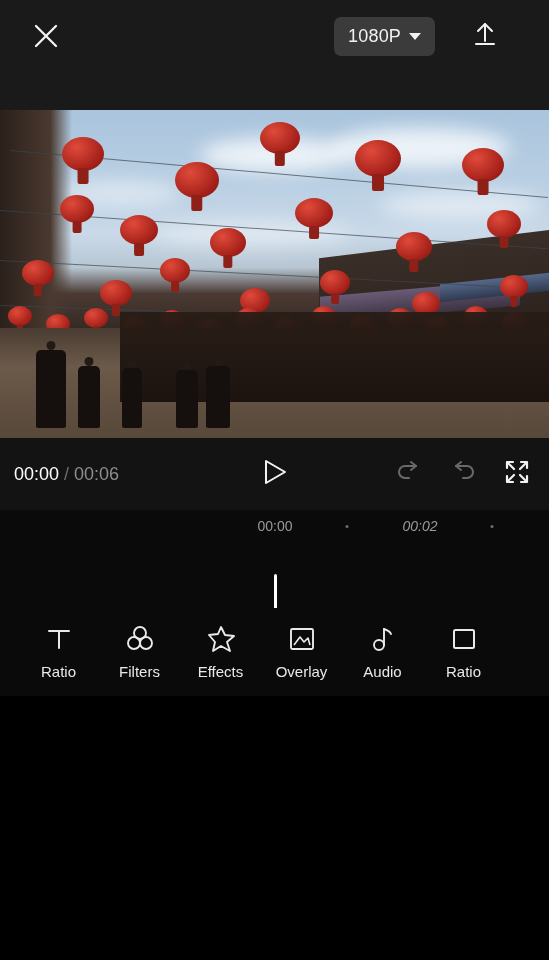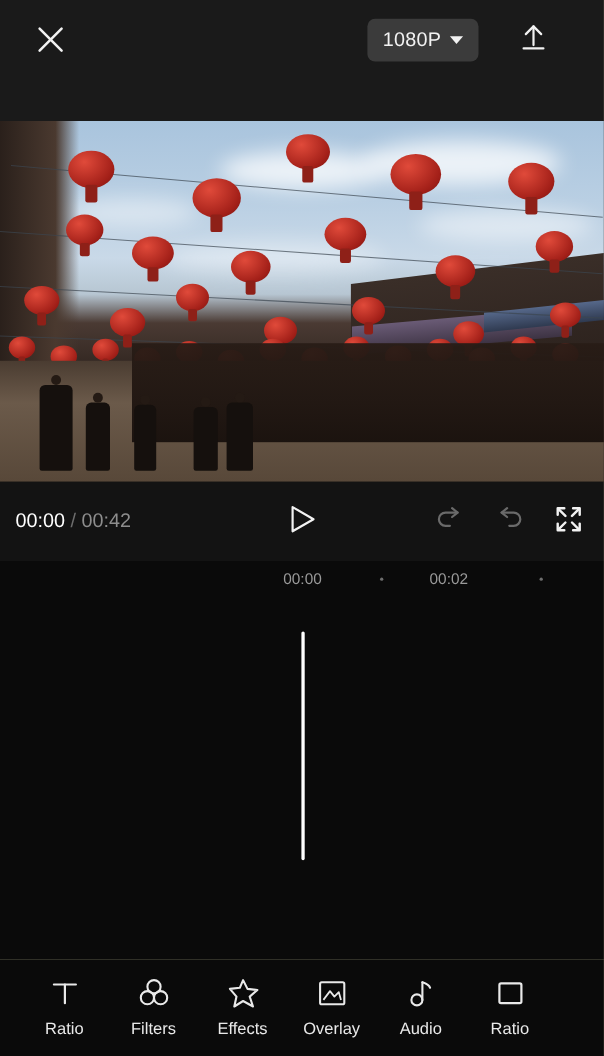--- a/index.html
+++ b/index.html
@@ -4,22 +4,22 @@
 <style>
   * { box-sizing: border-box; margin: 0; padding: 0; }
   html, body {
     width: 549px; height: 960px;
     background: #000;
     font-family: "Liberation Sans", sans-serif;
     overflow: hidden;
   }
   #app {
     position: relative;
-    width: 549px; height: 960px;
-    background: #fef9c3;
+    width: 549px; height: 696px;
+    background: #c2410c;
     display: flex;
     flex-direction: column;
   }
 
   
   .topbar {
     position: relative;
     height: 110px;
     background: #1a1a1a;
     flex: 0 0 110px;
@@ -324,21 +324,21 @@
       <div class="person" style="left:36px;width:30px;height:78px;"></div>
       <div class="person" style="left:78px;width:22px;height:62px;"></div>
       <div class="person" style="left:122px;width:20px;height:60px;"></div>
       <div class="person" style="left:176px;width:22px;height:58px;"></div>
       <div class="person" style="left:206px;width:24px;height:62px;"></div>
     </div>
   </div>
 
   <div class="playbar">
     <div class="timecode">
-      <span class="cur">00:00</span><span class="sep">/</span><span class="total">00:42</span>
+      <span class="cur">00:00</span><span class="sep">/</span><span class="total">00:06</span>
     </div>
 
     <div class="play-btn">
       <span>
         <svg width="26" height="28" viewBox="0 0 26 28">
           <polygon points="4,3 23,14 4,25" fill="none" stroke="#f2f2f2" stroke-width="2" stroke-linejoin="round"></polygon>
         </svg>
       </span>
     </div>
 
@@ -374,21 +374,21 @@
         </span>
       </div>
     </div>
   </div>
 
   <div class="timeline">
 
     <div class="ruler">
       <span class="tick-label" style="left:275px;">00:00</span>
       <span class="tick-dot" style="left:347px;"></span>
-      <span class="tick-label" style="left:408px;">00:02</span>
+      <span class="tick-label" style="left:420px;font-style:italic;">00:02</span>
       <span class="tick-dot" style="left:492px;"></span>
     </div>
 
     <div class="playhead"></div>
 
   </div>
 
   <div class="toolbar">
 
 

